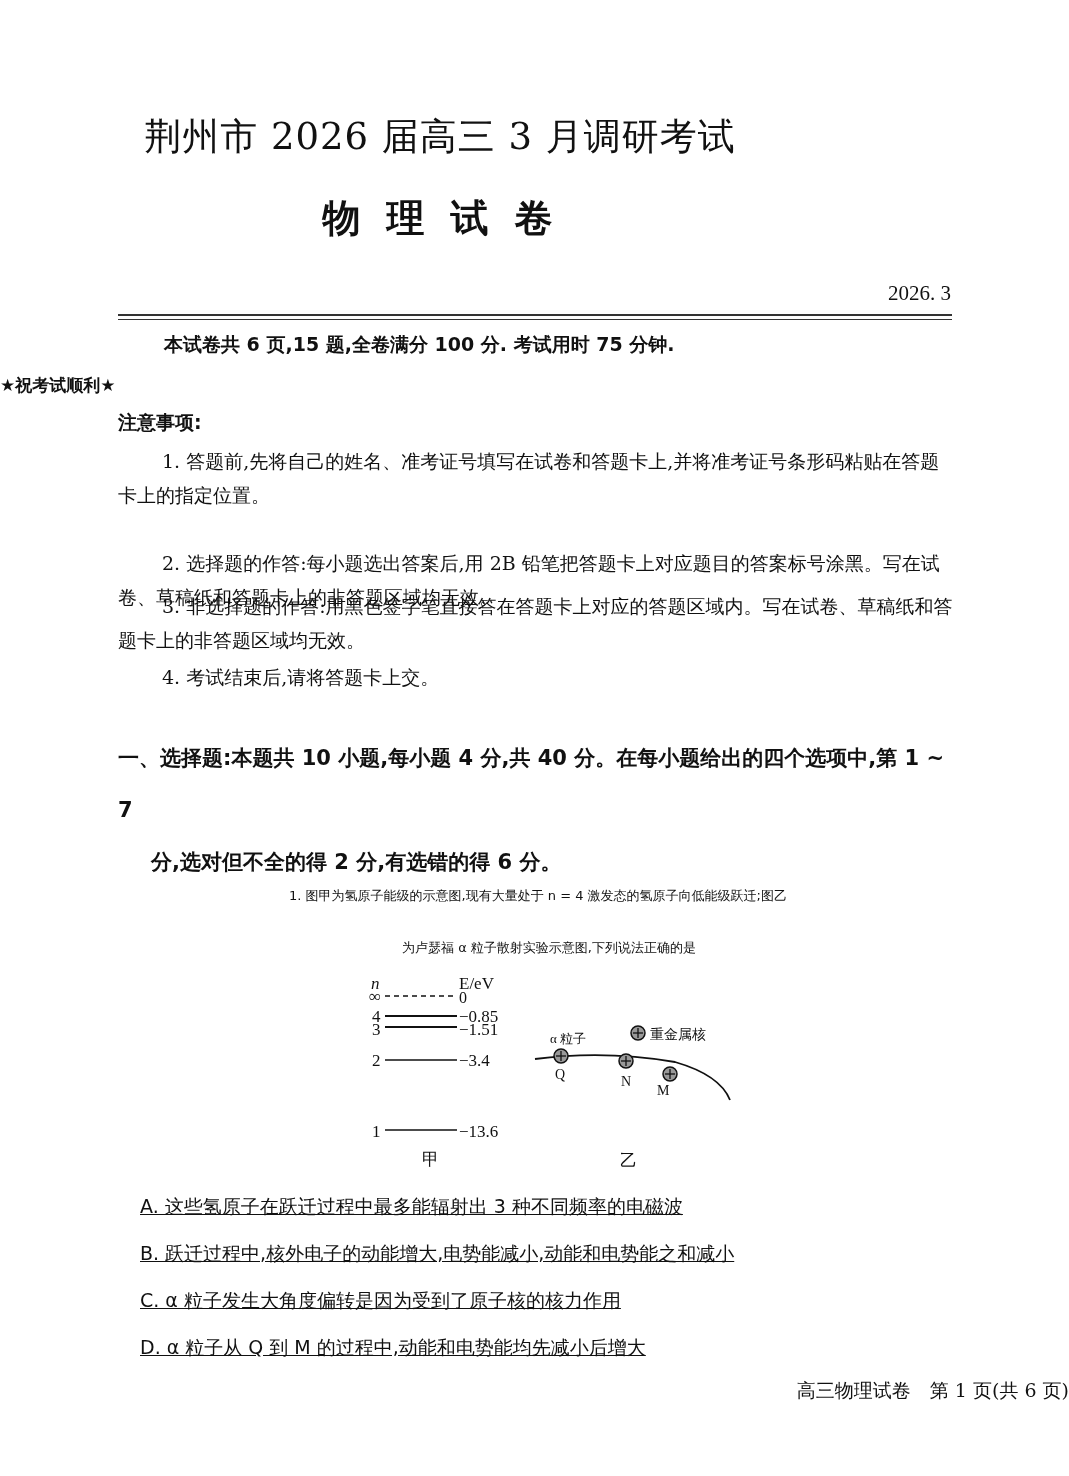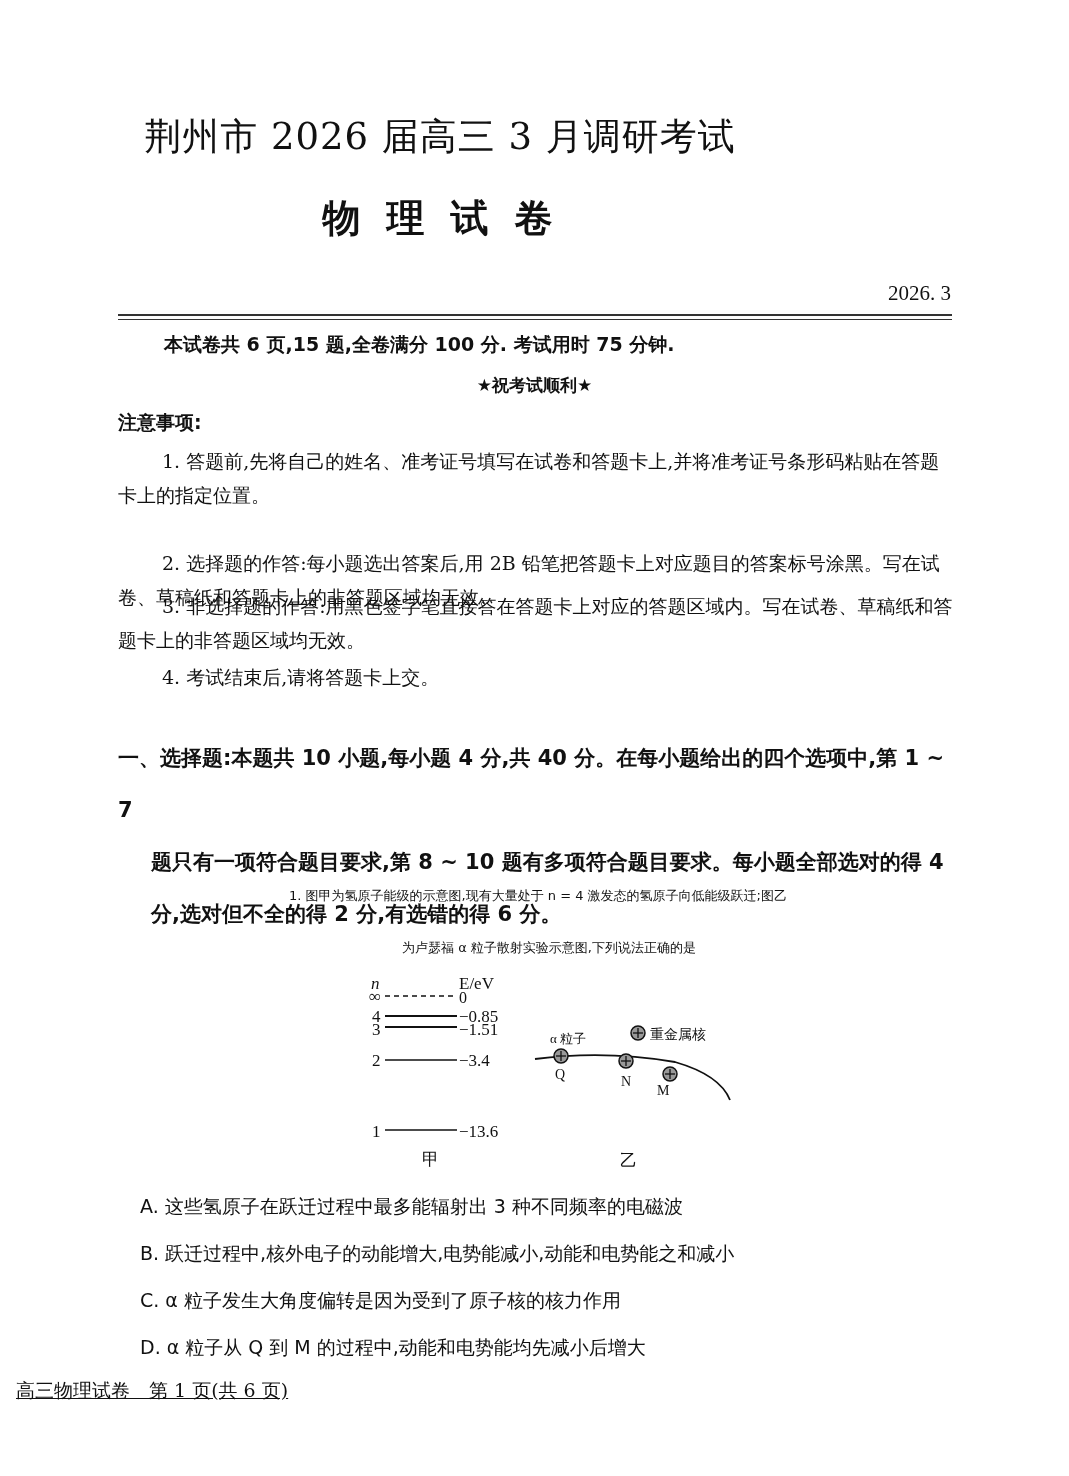--- a/index.html
+++ b/index.html
@@ -15,30 +15,30 @@
   }
   .subtitle {
     left: 0; width: 881px; top: 193px; text-align: center;
     font-size: 38px; font-weight: bold; letter-spacing: 26px;
     font-family: "DejaVu Sans", sans-serif; padding-left: 20px; box-sizing: border-box;
   }
   .date { right: 118px; top: 281px; font-size: 21px; font-family: "Liberation Serif", serif; }
   .rule-thick { left: 118px; width: 834px; top: 314px; height: 2px; background: #333; }
   .rule-thin  { left: 118px; width: 834px; top: 319px; height: 1px; background: #333; }
   .info { left: 164px; top: 332px; font-size: 19px; font-weight: bold; font-family: "DejaVu Sans", sans-serif; }
-  .blessing { left: 0; width: 1069px; top: 374px; text-align: center; font-size: 17px; font-weight: bold; font-family: "DejaVu Sans", sans-serif; }
+  .blessing { left: 0; width: 1069px; top: 374px; font-size: 17px; font-weight: bold; font-family: "DejaVu Sans", sans-serif; }
   .notice-title { left: 118px; top: 410px; font-size: 19px; font-weight: bold; font-family: "DejaVu Sans", sans-serif; }
   .notice { left: 118px; width: 840px; font-size: 19px; line-height: 34px; font-family: "DejaVu Serif", serif; }
   .notice .first { text-indent: 44px; }
   .section { left: 118px; width: 840px; top: 732px; font-size: 21px; font-weight: bold; line-height: 52px; font-family: "DejaVu Sans", sans-serif; }
   .section .rest { padding-left: 33px; }
   .question { left: 118px; width: 840px; top: 870px; font-size: 13px; line-height: 52px; font-family: "DejaVu Sans", sans-serif; text-align: center; }
   .question .rest { padding-left: 22px; }
-  .option { left: 140px; font-size: 19px; font-family: "DejaVu Sans", sans-serif; }
-  .footer { left: 0; width: 1069px; top: 1378px; text-align: left; font-size: 19px; font-family: "DejaVu Serif", serif; padding-left: 16px; box-sizing: border-box; text-decoration: underline; }
+  .option { left: 140px; font-size: 19px; font-family: "DejaVu Sans", sans-serif; text-decoration: underline; }
+  .footer { left: 0; width: 1069px; top: 1378px; text-align: right; font-size: 19px; font-family: "DejaVu Serif", serif; padding-left: 16px; box-sizing: border-box; }
   .fig { left: 355px; top: 965px; width: 400px; height: 210px; }
   .fig text { font-family: "Liberation Serif", serif; fill: #111; }
 </style>
 </head>
 <body>
 
 <div class="abs title">荆州市 2026 届高三 3 月调研考试</div>
 <div class="abs subtitle">物理试卷</div>
 <div class="abs date">2026. 3</div>
 <div class="abs rule-thick"></div>
@@ -56,21 +56,20 @@
   </div>
 <div class="abs notice" style="top:589px;">
     <div class="first">3. 非选择题的作答:用黑色签字笔直接答在答题卡上对应的答题区域内。写在试卷、草稿纸和答题卡上的非答题区域均无效。</div>
   </div>
 <div class="abs notice" style="top:660px;">
     <div class="first">4. 考试结束后,请将答题卡上交。</div>
   </div>
 
 <div class="abs section">
   <div>一、选择题:本题共 10 小题,每小题 4 分,共 40 分。在每小题给出的四个选项中,第 1 ~ 7</div>
-  <div class="rest">题只有一项符合题目要求,第 8 ~ 10 题有多项符合题目要求。每小题全部选对的得 4</div>
   <div class="rest">分,选对但不全的得 2 分,有选错的得 6 分。</div>
 </div>
 
 <div class="abs question">
   <div>1. 图甲为氢原子能级的示意图,现有大量处于 n = 4 激发态的氢原子向低能级跃迁;图乙</div>
   <div class="rest">为卢瑟福 α 粒子散射实验示意图,下列说法正确的是</div>
 </div>
 
 <svg class="abs fig" viewBox="0 0 400 210" width="400" height="210">
   <g>

